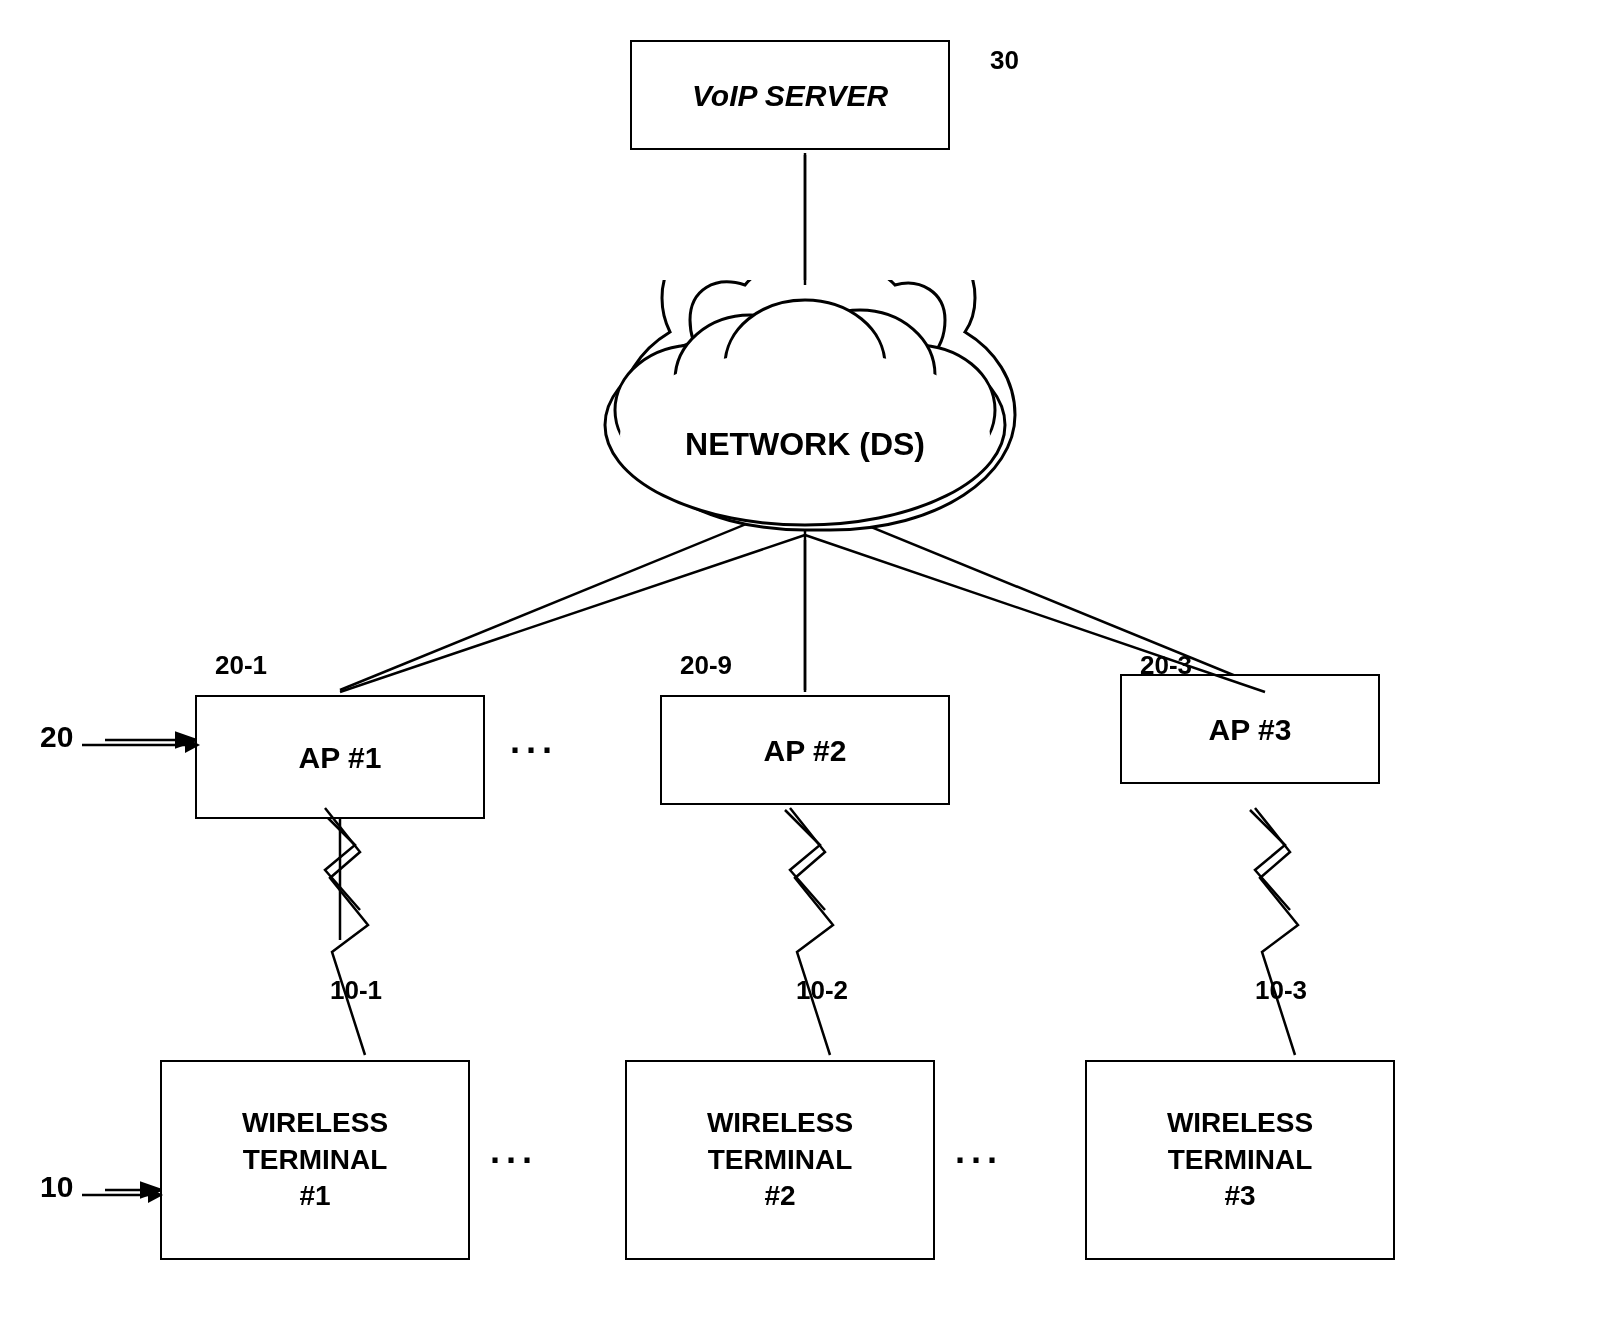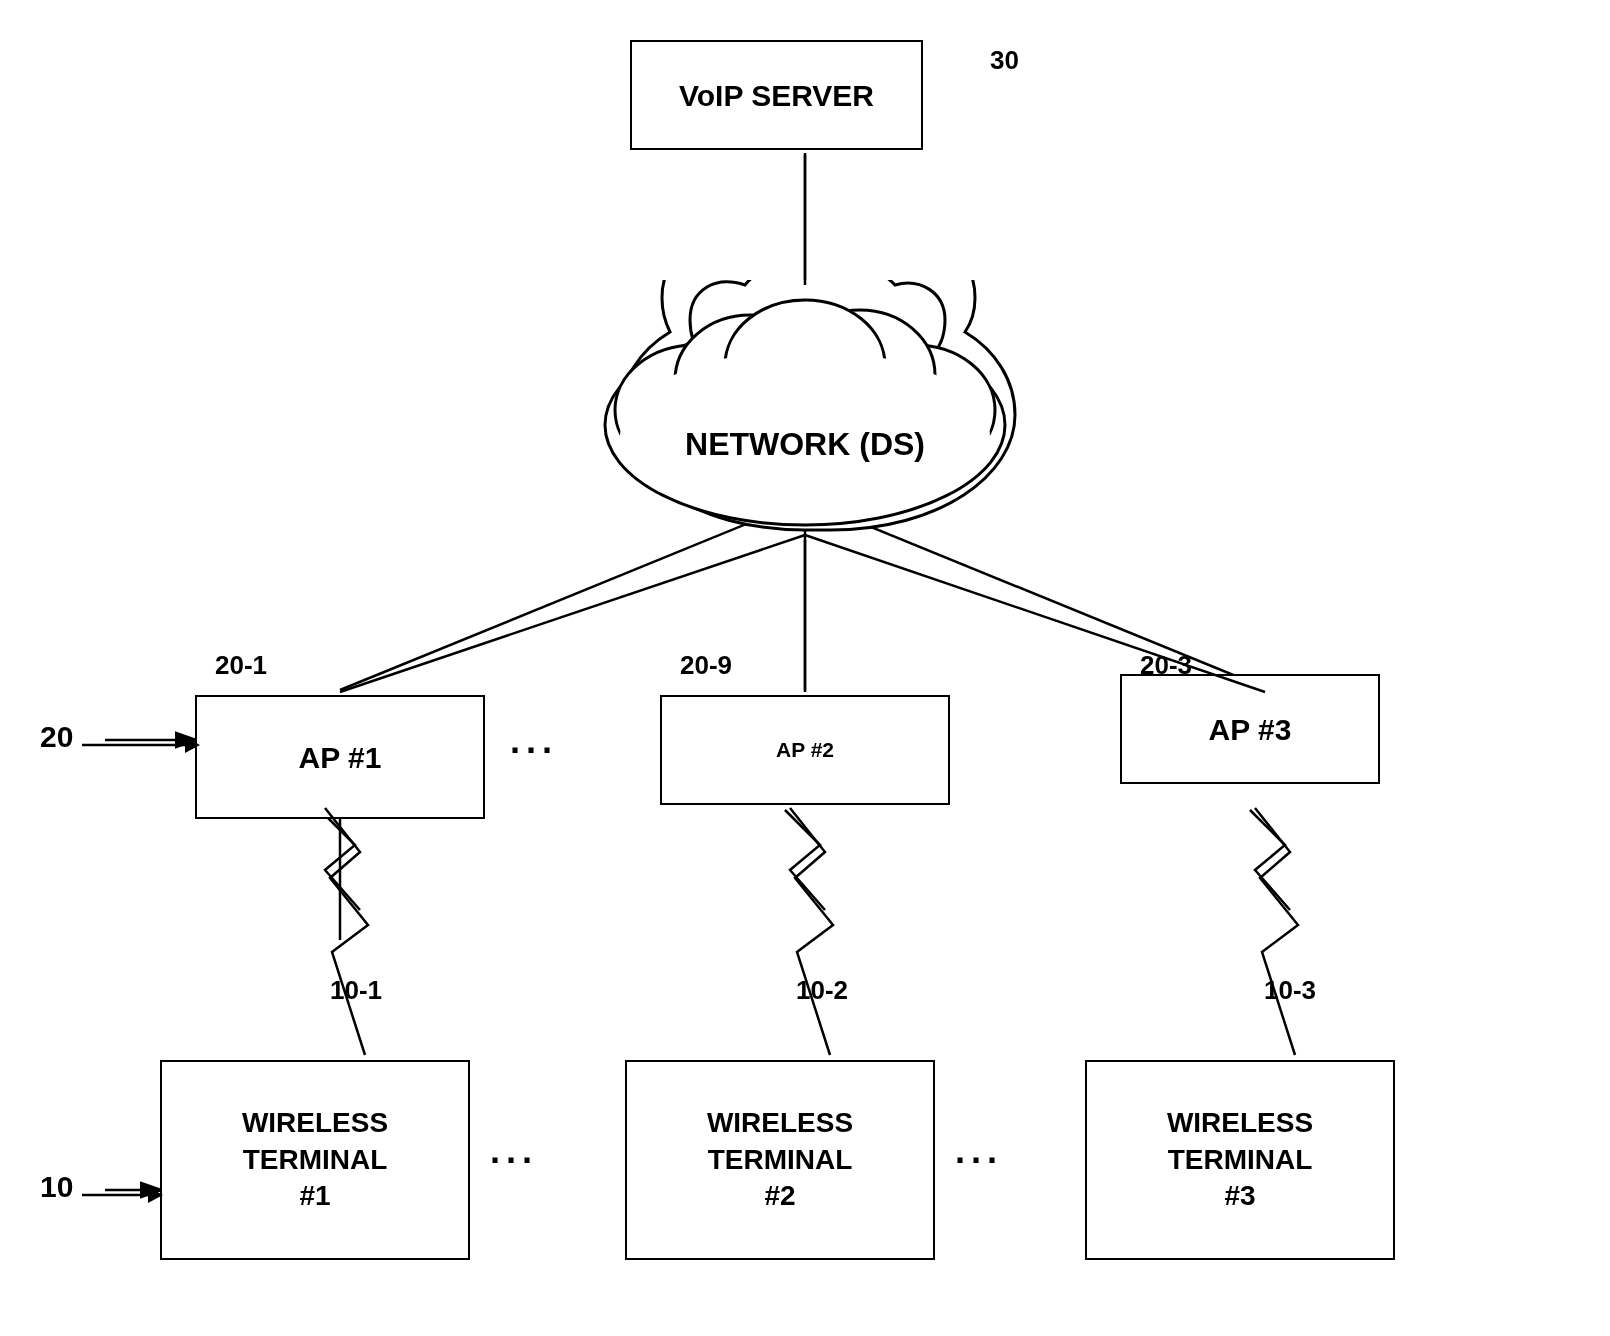--- a/index.html
+++ b/index.html
@@ -75,21 +75,21 @@
 
     <line x1="105" y1="1190" x2="165" y2="1190" stroke="#000" stroke-width="2.5" marker-end="url(#arrowhead)"></line>
 
     <defs>
       <marker id="arrowhead" markerWidth="10" markerHeight="7" refX="10" refY="3.5" orient="auto">
         <polygon points="0 0, 10 3.5, 0 7" fill="#000"></polygon>
       </marker>
     </defs>
   </svg>
 
-  <div class="box" style="left:630px; top:40px; width:293px; height:110px; font-size:30px;">
+  <div class="box" style="left:630px; top:40px; width:320px; height:110px; font-size:30px;font-style:italic;">
     <span>VoIP SERVER</span>
   </div>
 
   <div class="label" style="left:990px; top:45px;">
     <span>30</span>
   </div>
 
   <svg style="position:absolute; left:540px; top:280px;" width="530" height="260">
     <path d="
       M265,240
@@ -129,21 +129,21 @@
     <text x="265" y="175" text-anchor="middle" font-size="32" font-weight="bold" fill="#000" font-family="Arial">NETWORK (DS)</text>
   </svg>
 
   <div class="box" style="left:195px; top:695px; width:290px; height:124px; font-size:30px;">
     <span>AP #1</span>
   </div>
   <div class="label" style="left:215px; top:650px; font-size:26px;">
     <span>20-1</span>
   </div>
 
-  <div class="box" style="left:660px; top:695px; width:290px; height:110px; font-size:21px;">
+  <div class="box" style="left:660px; top:695px; width:290px; height:110px; font-size:30px;">
     <span>AP #2</span>
   </div>
   <div class="label" style="left:680px; top:650px; font-size:26px;">
     <span>20-9</span>
   </div>
 
   <div class="box" style="left:1120px; top:674px; width:260px; height:110px; font-size:30px;">
     <span>AP #3</span>
   </div>
   <div class="label" style="left:1140px; top:650px; font-size:26px;">
@@ -166,21 +166,21 @@
   </div>
   <div class="label" style="left:796px; top:975px; font-size:26px;">
     <span>10-2</span>
   </div>
 
   <div class="box" style="left:1085px; top:1060px; width:310px; height:200px; font-size:28px; white-space:pre-line;">
     <span>WIRELESS
 TERMINAL
 #3</span>
   </div>
-  <div class="label" style="left:1255px; top:975px; font-size:26px;margin-left:9px;">
+  <div class="label" style="left:1255px; top:975px; font-size:26px;">
     <span>10-3</span>
   </div>
 
   <div class="dots" style="left:510px; top:730px;">···</div>
 
   <div class="dots" style="left:490px; top:1140px;">···</div>
 
   <div class="dots" style="left:955px; top:1140px;">···</div>
 
   <div class="label" style="left:40px; top:720px; font-size:30px;">20</div>

